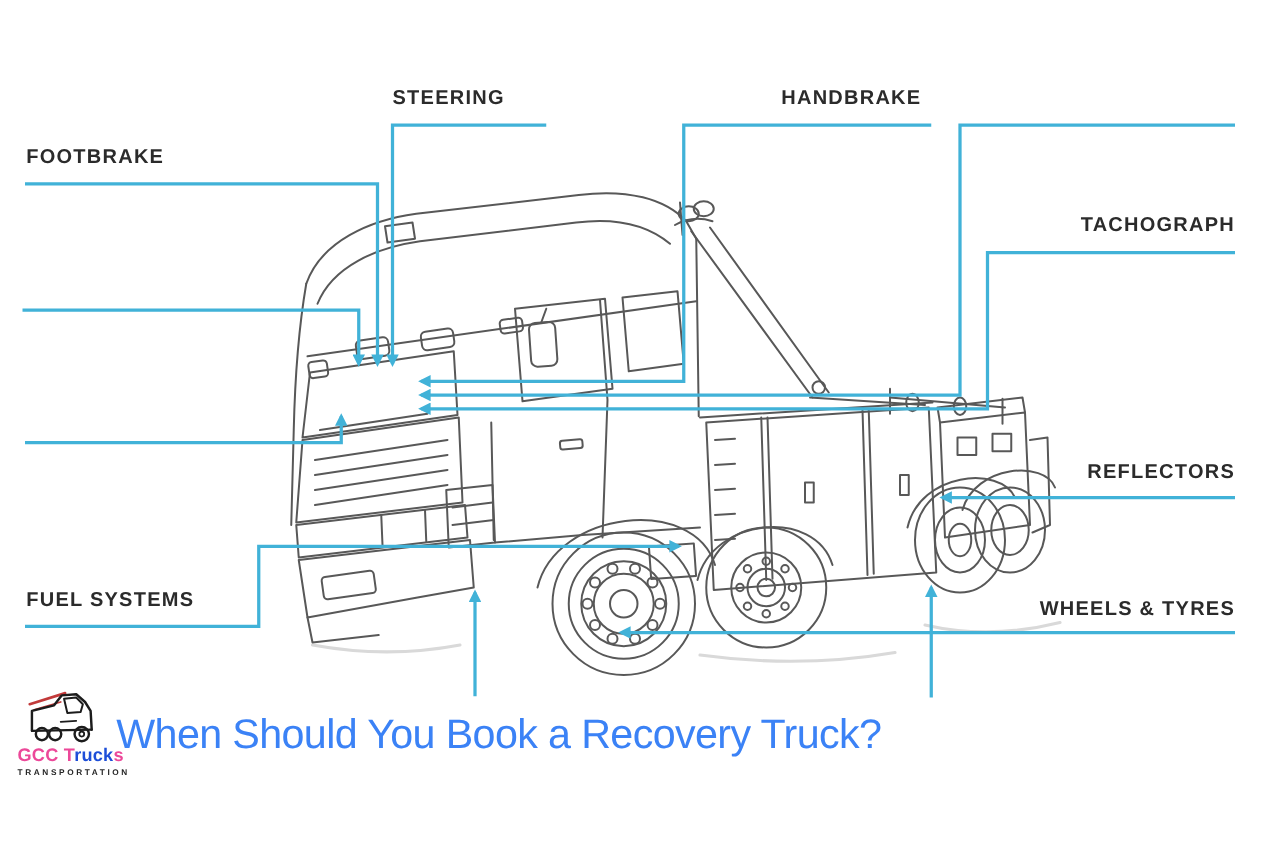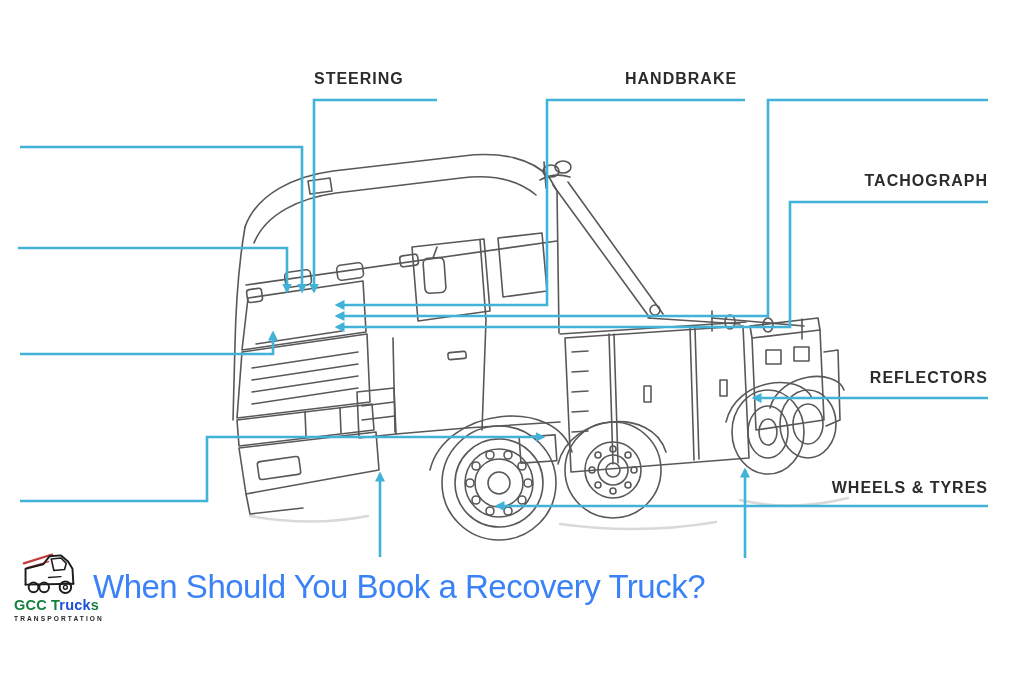--- a/index.html
+++ b/index.html
@@ -20,21 +20,21 @@
     left:93px; top:568px;
     font-size:33px;
     font-weight:normal;
     letter-spacing:-0.5px;
     color:#3b82f6;
     white-space:nowrap;
   }
   .logo{position:absolute;left:14px;top:550px;width:86px;}
   .logo .logo-truck{display:block;margin-left:8px;}
   .logo .brand{font-size:14.5px;font-weight:bold;letter-spacing:0.2px;line-height:15px;white-space:nowrap;}
-  .logo .brand .red{color:#15803d;}
+  .logo .brand .red{color:#ec4899;}
   .logo .brand .dark{color:#1d4ed8;}
   .logo .tagline{font-size:6.6px;font-weight:bold;letter-spacing:2.1px;color:#262626;margin-top:2px;white-space:nowrap;}
 </style>
 </head>
 <body>
 
 <div class="canvas">
 
   <svg class="scene" width="1024" height="683" viewBox="0 0 1024 683">
     <defs>
@@ -180,20 +180,22 @@
       <path d="M745,100 L547,100 L547,305 L337,305" marker-end="url(#arr)"></path>
       <path d="M988,100 L768,100 L768,316 L337,316" marker-end="url(#arr)"></path>
       <path d="M988,202 L790,202 L790,327 L337,327" marker-end="url(#arr)"></path>
       <path d="M988,398 L754,398" marker-end="url(#arr)"></path>
       <path d="M988,506 L497,506" marker-end="url(#arr)"></path>
       <path d="M745,558 L745,470" marker-end="url(#arr)"></path>
       <path d="M380,557 L380,474" marker-end="url(#arr)"></path>
     </g>
   </svg>
 
+  <div class="part-label" style="left:21px;top:117px;">FOOTBRAKE</div>
+  <div class="part-label" style="left:21px;top:472px;">FUEL SYSTEMS</div>
   <div class="part-label" style="left:314px;top:70px;">STEERING</div>
   <div class="part-label" style="left:596px;top:70px;margin-left:29px;">HANDBRAKE</div>
   <div class="part-label right" style="right:36px;top:172px;">TACHOGRAPH</div>
   <div class="part-label right" style="right:36px;top:369px;">REFLECTORS</div>
   <div class="part-label right" style="right:36px;top:479px;">WHEELS &amp; TYRES</div>
 
   <div class="headline">When Should You Book a Recovery Truck?</div>
 
   <div class="logo">
     <svg class="logo-truck" width="62" height="48" viewBox="0 0 70 52">

